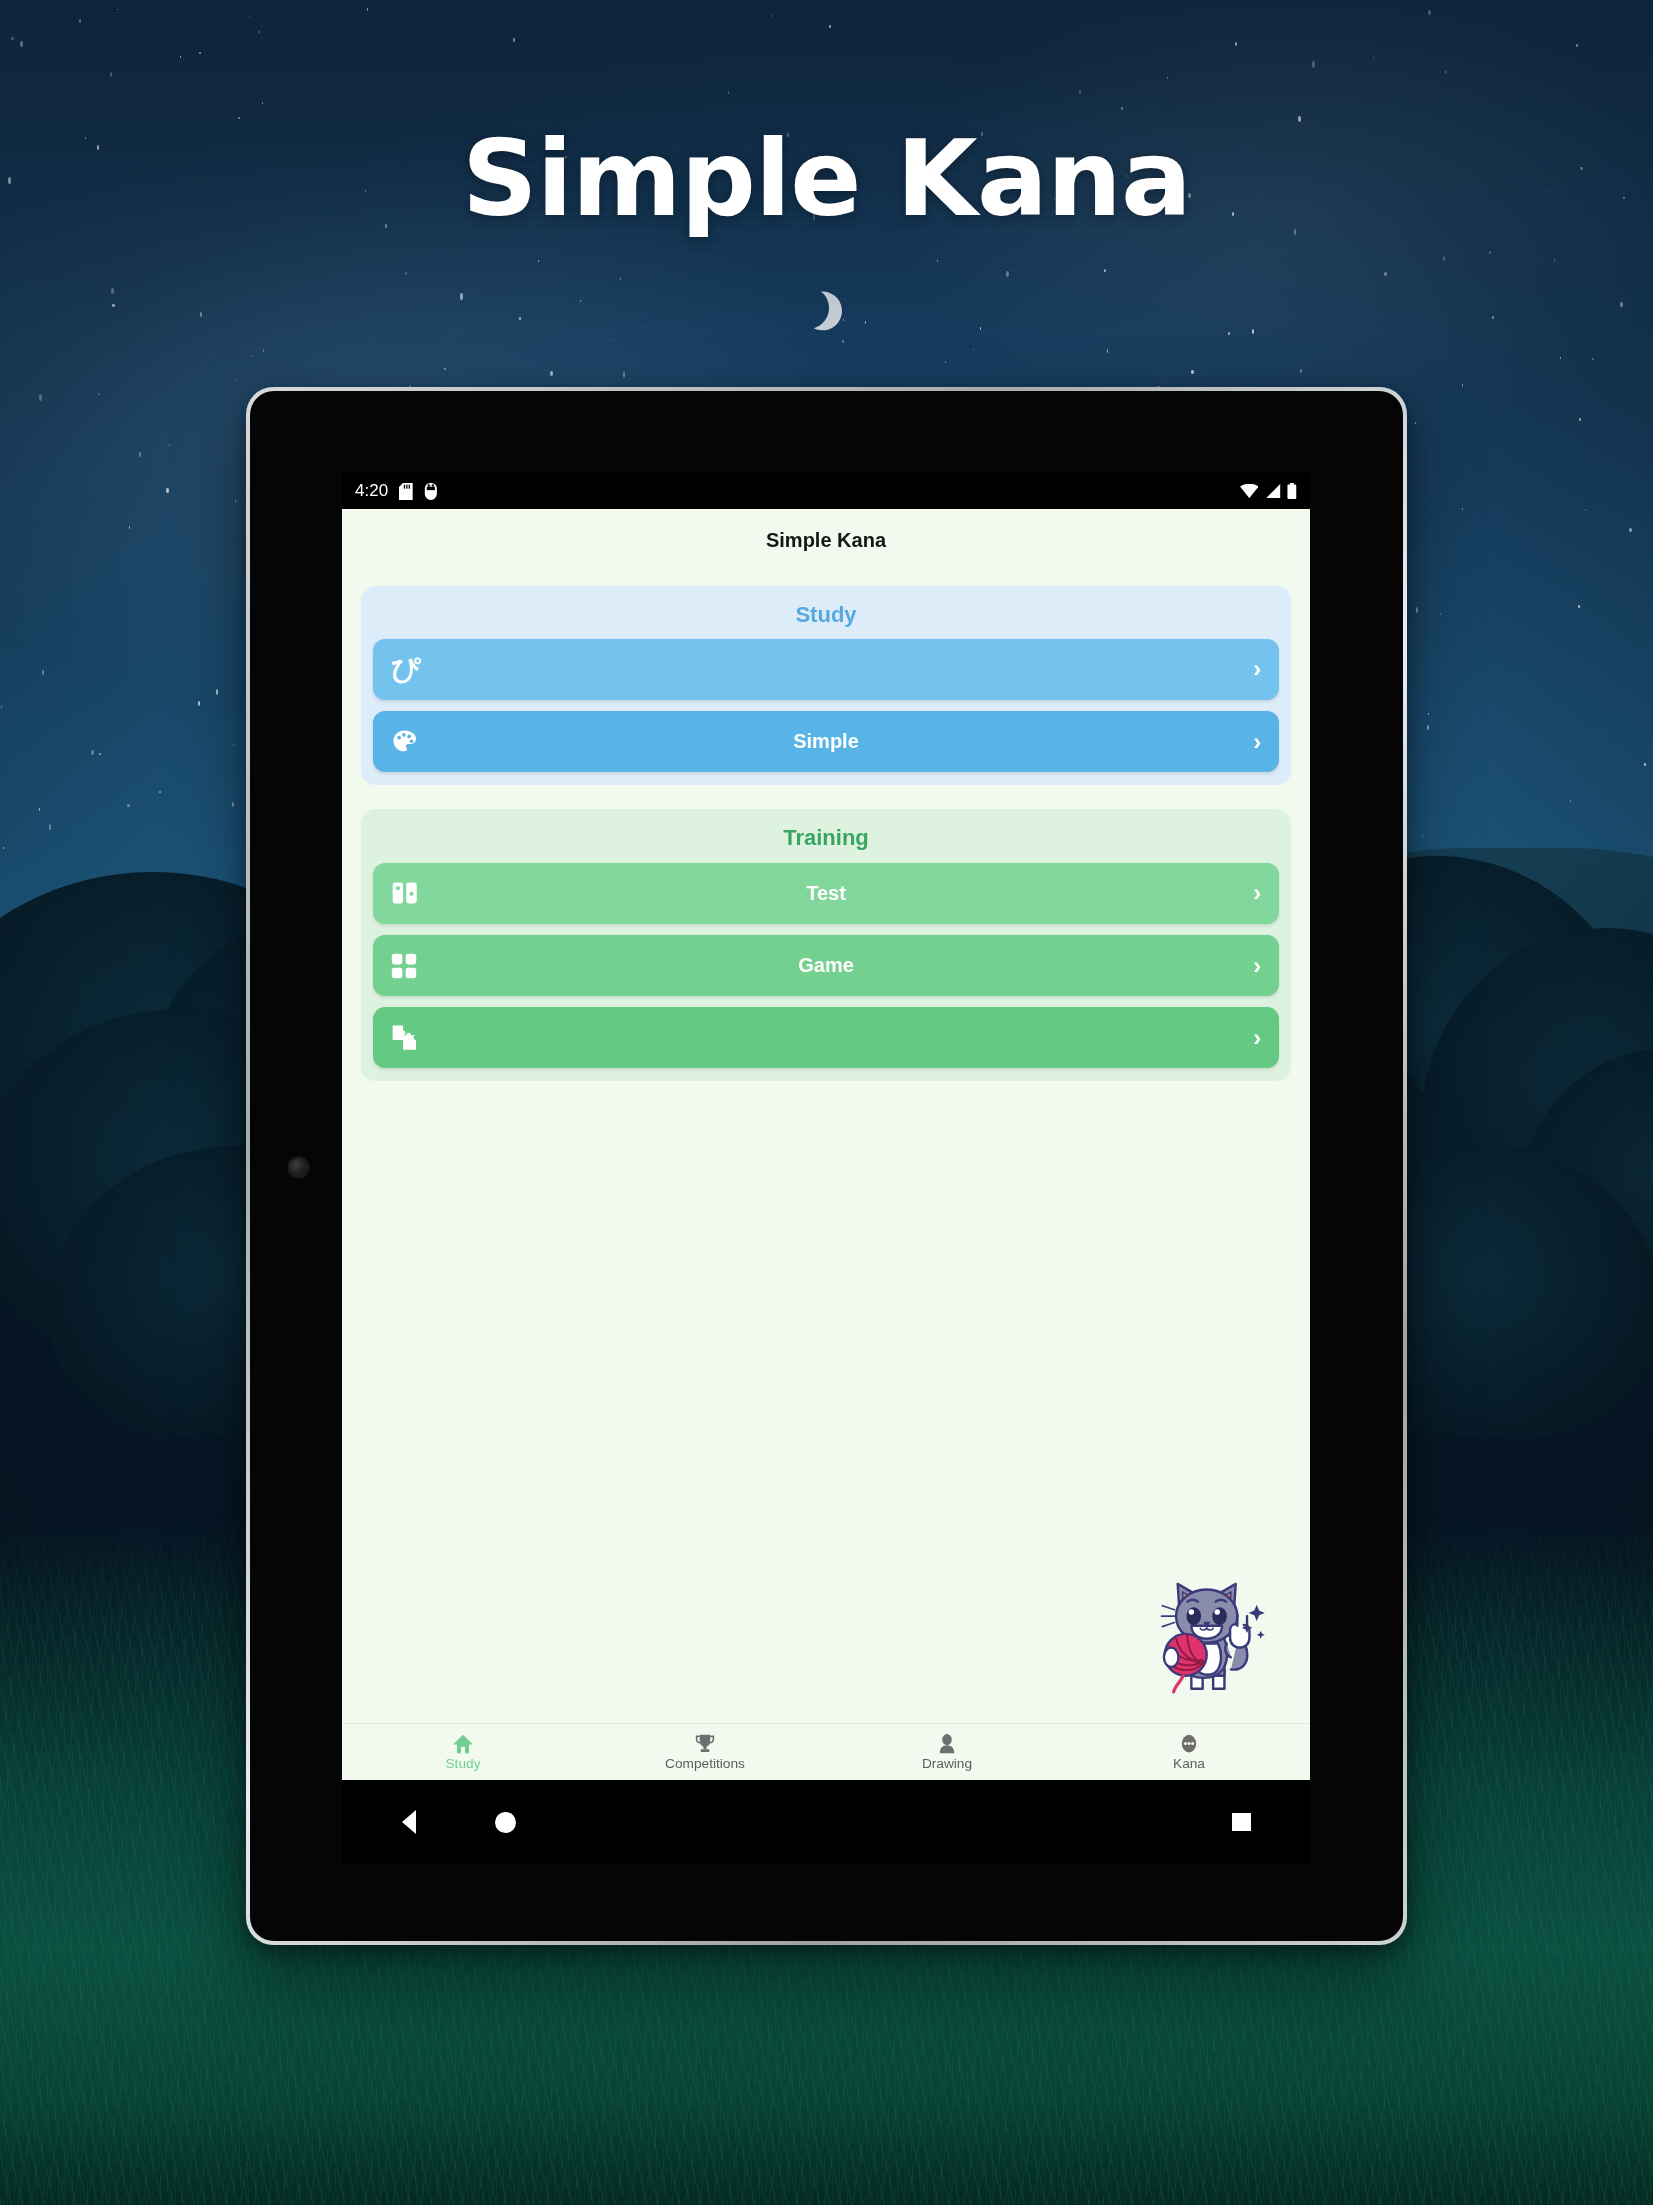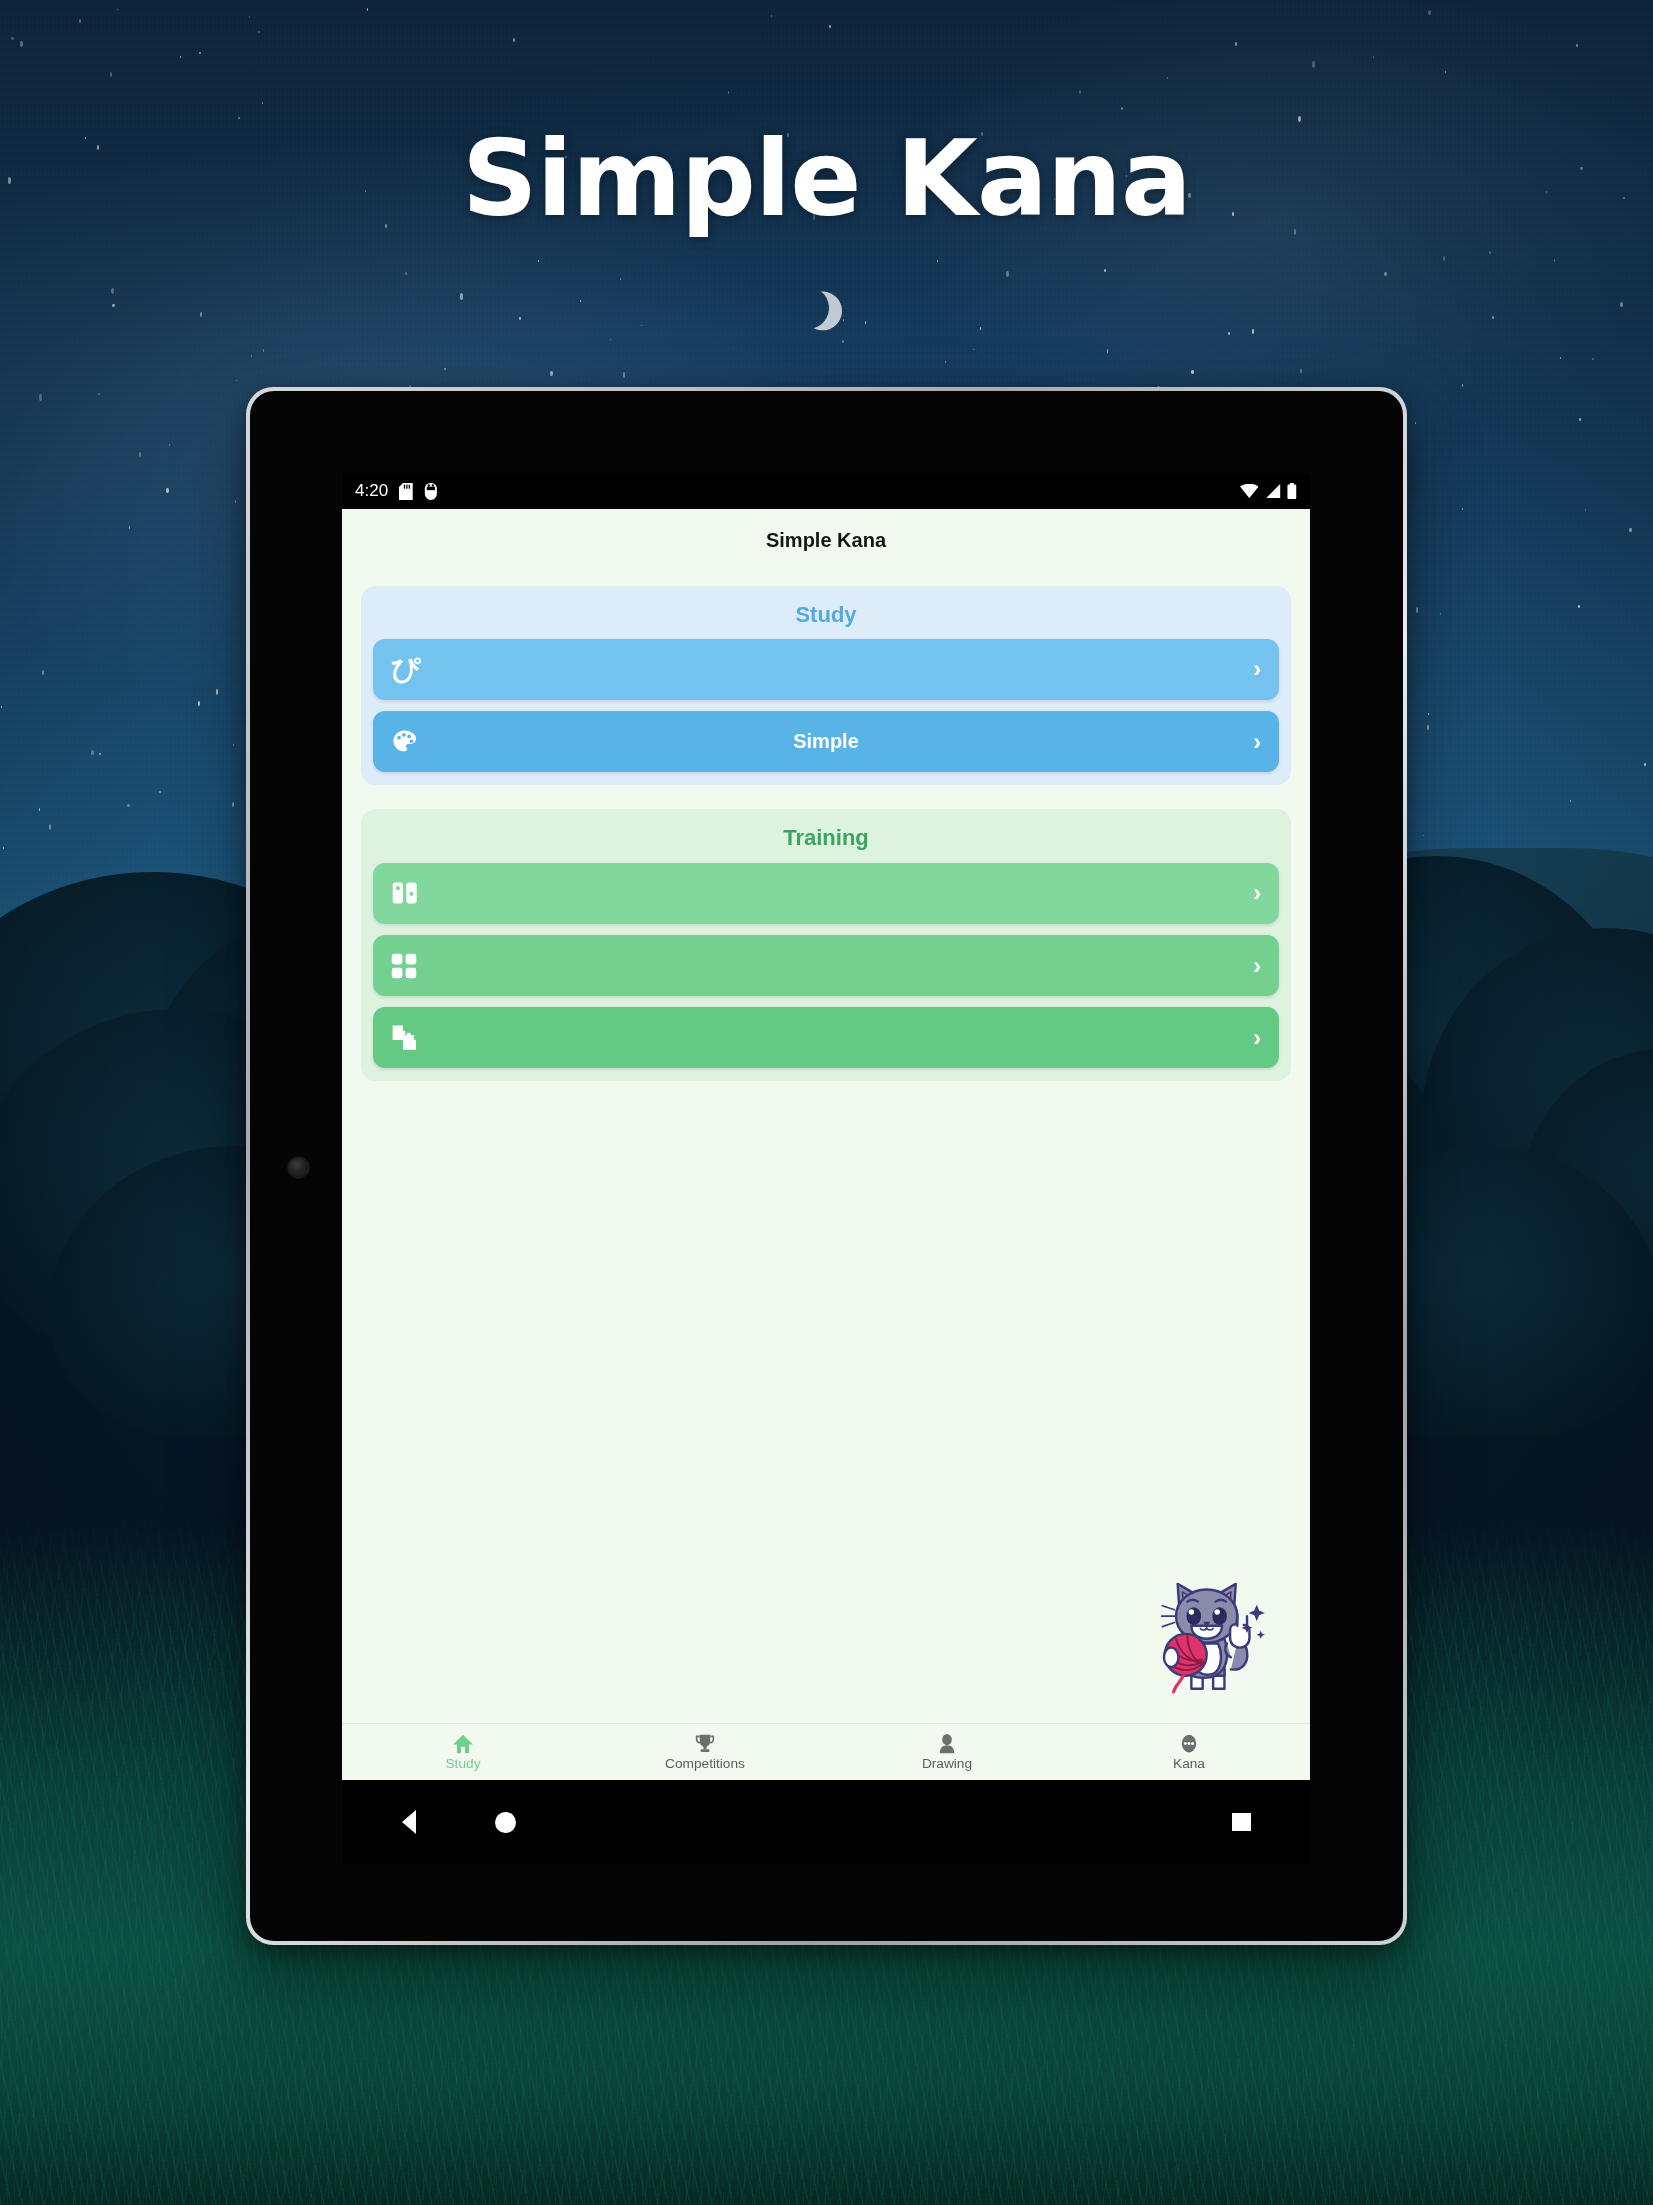--- a/index.html
+++ b/index.html
@@ -507,32 +507,34 @@
 
           <div class="row row-test">
             <span class="row-icon">
               <svg width="27.4" height="24" viewBox="0 0 34 30">
                 <rect x="2" y="2" width="13" height="26" rx="3.5" fill="#fff"></rect>
                 <rect x="19" y="2" width="13" height="26" rx="3.5" fill="#fff"></rect>
                 <circle cx="8.5" cy="9" r="2.6" fill="#82d79c"></circle>
                 <circle cx="25.5" cy="16" r="2.6" fill="#82d79c"></circle>
               </svg>
             </span>
+            <span class="row-label">Test</span>
             <span class="row-chev">›</span>
           </div>
 
           <div class="row row-game">
             <span class="row-icon">
               <svg width="26" height="26" viewBox="0 0 32 32">
                 <rect x="1" y="1" width="13" height="13" rx="3" fill="#fff"></rect>
                 <rect x="18" y="1" width="13" height="13" rx="3" fill="#fff"></rect>
                 <rect x="1" y="18" width="13" height="13" rx="3" fill="#fff"></rect>
                 <rect x="18" y="18" width="13" height="13" rx="3" fill="#fff"></rect>
               </svg>
             </span>
+            <span class="row-label">Game</span>
             <span class="row-chev">›</span>
           </div>
 
           <div class="row row-constructor">
             <span class="row-icon">
               <svg width="27.4" height="27.4" viewBox="0 0 34 34">
                 <path fill="#fff" d="M2 2h13v6a3 3 0 0 1 0 6v6H2z"></path>
                 <path fill="#fff" d="M15 14a3 3 0 0 0 0 6v12h16V20a3 3 0 0 1 0-6h-6a3 3 0 0 0-6 0z"></path>
               </svg>
             </span>

